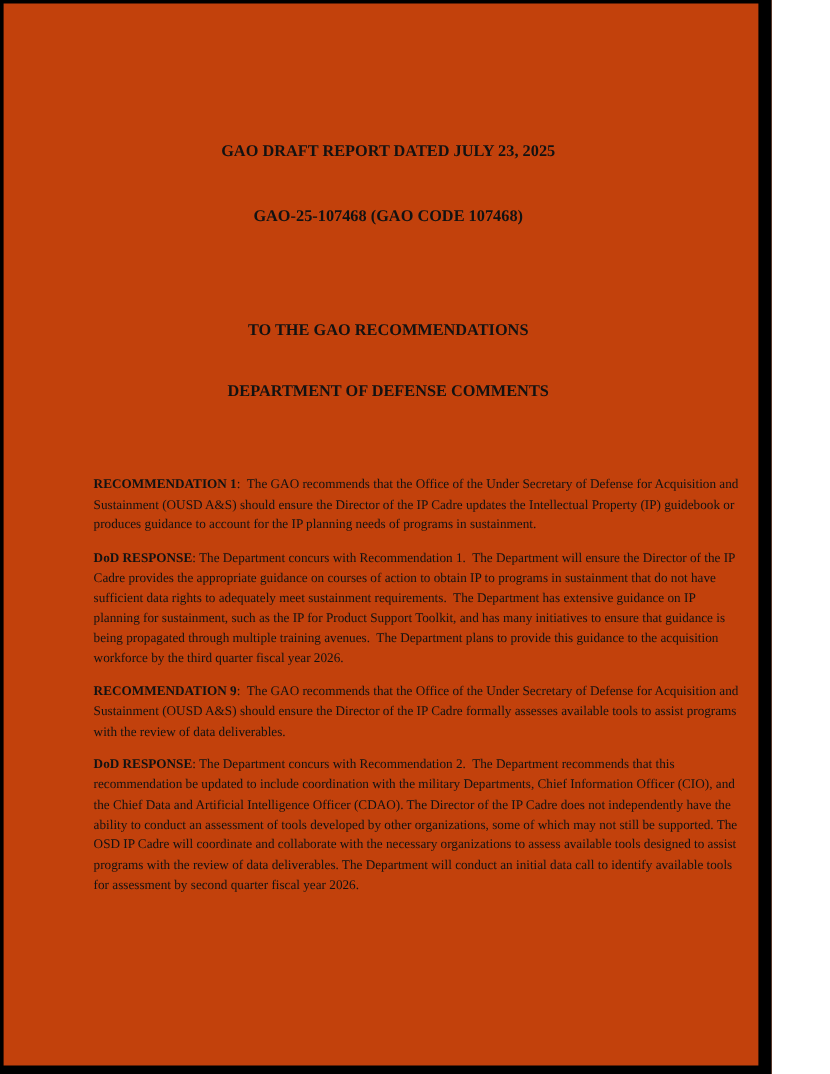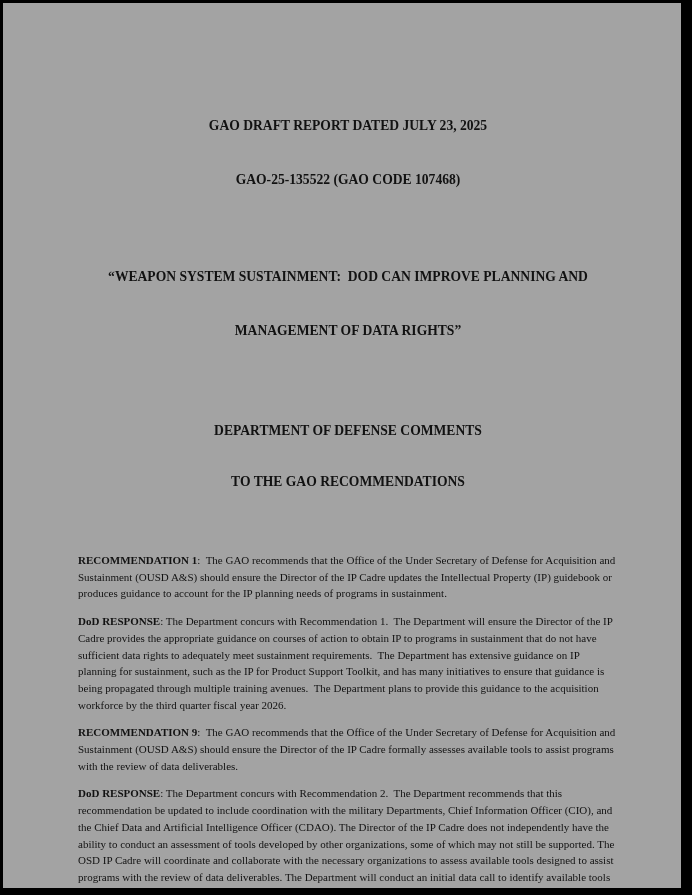--- a/index.html
+++ b/index.html
@@ -2,24 +2,24 @@
 <html><head>
 <meta charset="utf-8">
 <style>
   html, body {
     margin: 0;
     padding: 0;
     background: #ffffff;
   }
   .page {
     position: relative;
-    width: 692px;
+    width: 643px;
     height: 895px;
     box-sizing: border-box;
-    background: #a3a3a3;
+    background: #c2410c;
     border-style: solid;
     border-color: #000000;
     border-width: 3px 11px 7px 3px;
     padding: 78px 63px 14px 75px;
     font-family: "Liberation Serif", "DejaVu Serif", serif;
     color: #121212;
     overflow: hidden;
   }
   .doc-header, .doc-title, .doc-subtitle {
     font-weight: bold;
@@ -43,31 +43,27 @@
   }
   .para .lead { font-weight: bold; }
 </style>
 </head>
 <body>
 
 <div class="page">
 
   <div class="doc-header">
     <div>GAO DRAFT REPORT DATED JULY 23, 2025</div>
-    <div>GAO-25-135522 (GAO CODE 107468)</div>
+    <div>GAO-25-107468 (GAO CODE 107468)</div>
   </div>
 
-  <div class="doc-title">
-    <div>“WEAPON SYSTEM SUSTAINMENT:  DOD CAN IMPROVE PLANNING AND</div>
-    <div>MANAGEMENT OF DATA RIGHTS”</div>
-  </div>
 
   <div class="doc-subtitle">
+    <div>TO THE GAO RECOMMENDATIONS</div>
     <div>DEPARTMENT OF DEFENSE COMMENTS</div>
-    <div>TO THE GAO RECOMMENDATIONS</div>
   </div>
 
   <div class="doc-body">
   <p class="para"><span class="lead">RECOMMENDATION 1</span><span class="sep">:  </span><span class="ptext"><span>The GAO recommends that the Office of the Under Secretary of Defense for Acquisition and Sustainment (OUSD A&amp;S) should ensure the Director of the IP Cadre updates the Intellectual Property (IP) guidebook or produces guidance to account for the IP planning needs of programs in sustainment.</span></span></p>
 
   <p class="para"><span class="lead">DoD RESPONSE</span><span class="sep">: </span><span class="ptext"><span>The Department concurs with Recommendation 1.  The Department will ensure the Director of the IP Cadre provides the appropriate guidance on courses of action to obtain IP to programs in sustainment that do not have sufficient data rights to adequately meet sustainment requirements.  The Department has extensive guidance on IP planning for sustainment, such as the IP for Product Support Toolkit, and has many initiatives to ensure that guidance is being propagated through multiple training avenues.  The Department plans to provide this guidance to the acquisition workforce by the third quarter fiscal year 2026.</span></span></p>
 
   <p class="para"><span class="lead">RECOMMENDATION 9</span><span class="sep">:  </span><span class="ptext"><span>The GAO recommends that the Office of the Under Secretary of Defense for Acquisition and Sustainment (OUSD A&amp;S) should ensure the Director of the IP Cadre formally assesses available tools to assist programs with the review of data deliverables.</span></span></p>
 
   <p class="para"><span class="lead">DoD RESPONSE</span><span class="sep">: </span><span class="ptext"><span>The Department concurs with Recommendation 2.  The Department recommends that this recommendation be updated to include coordination with the military Departments, Chief Information Officer (CIO), and the Chief Data and Artificial Intelligence Officer (CDAO). The Director of the IP Cadre does not independently have the ability to conduct an assessment of tools developed by other organizations, some of which may not still be supported. The OSD IP Cadre will coordinate and collaborate with the necessary organizations to assess available tools designed to assist programs with the review of data deliverables. The Department will conduct an initial data call to identify available tools for assessment by second quarter fiscal year 2026.</span></span></p>

